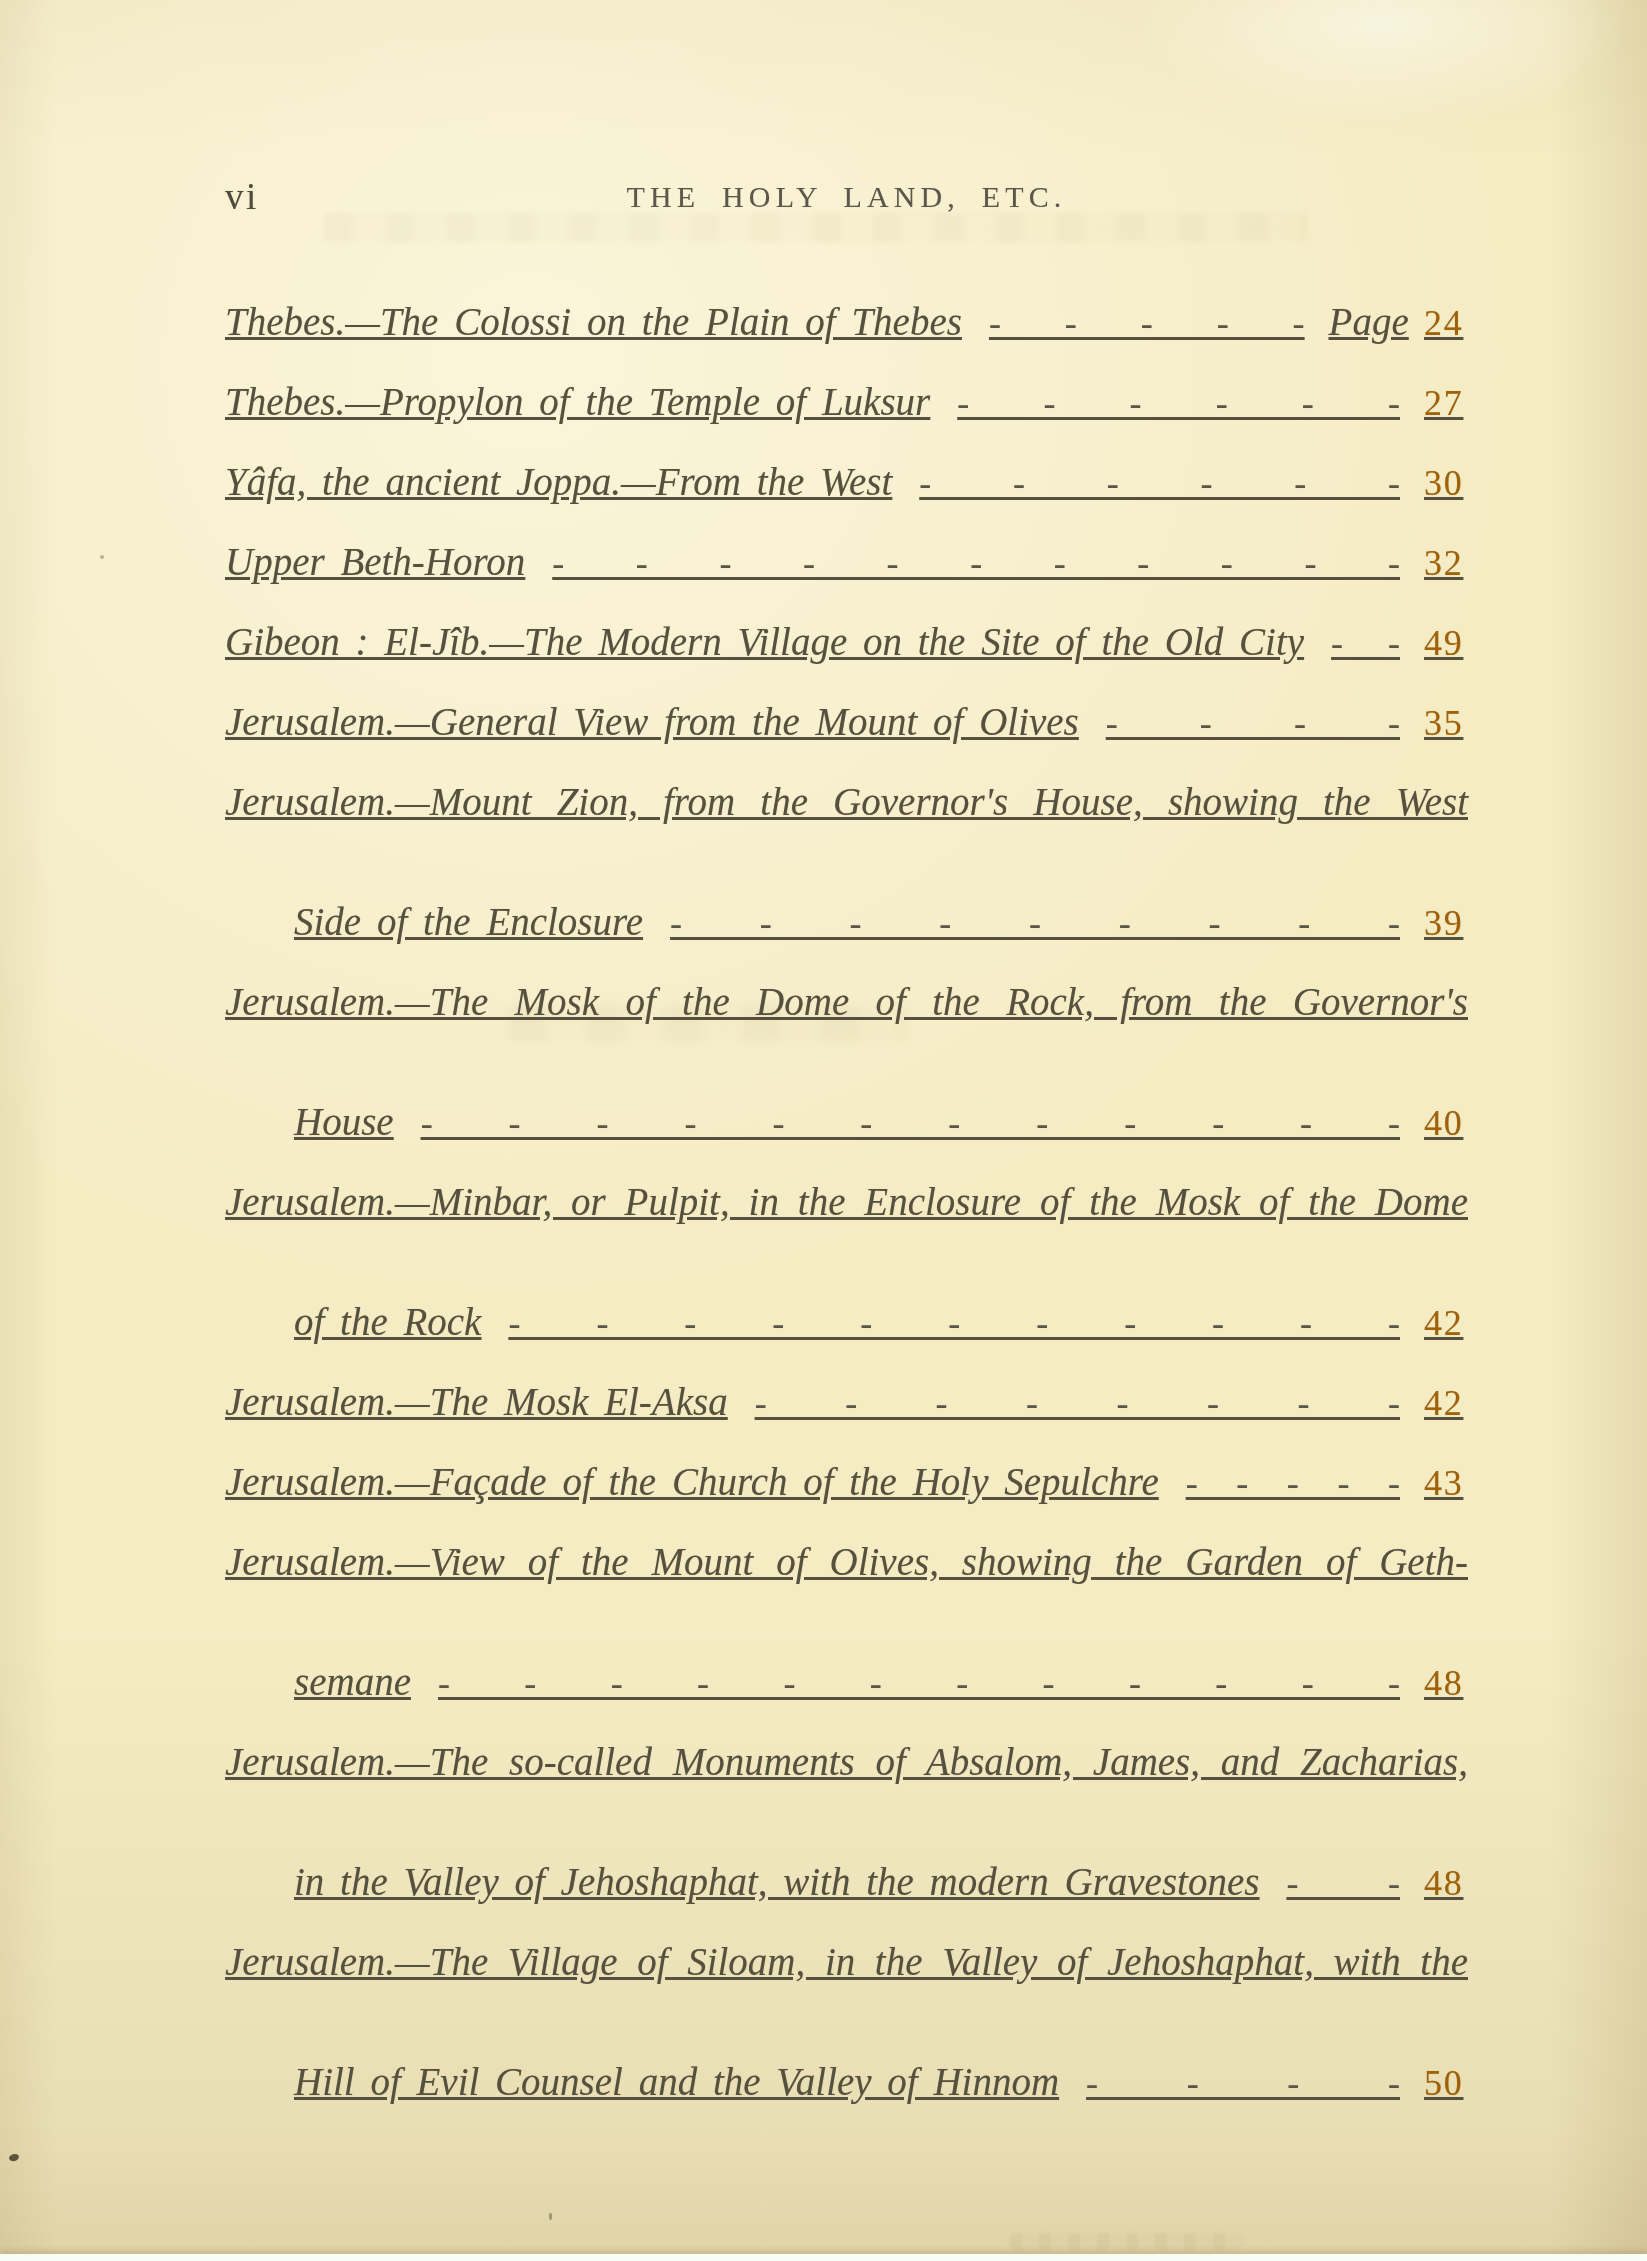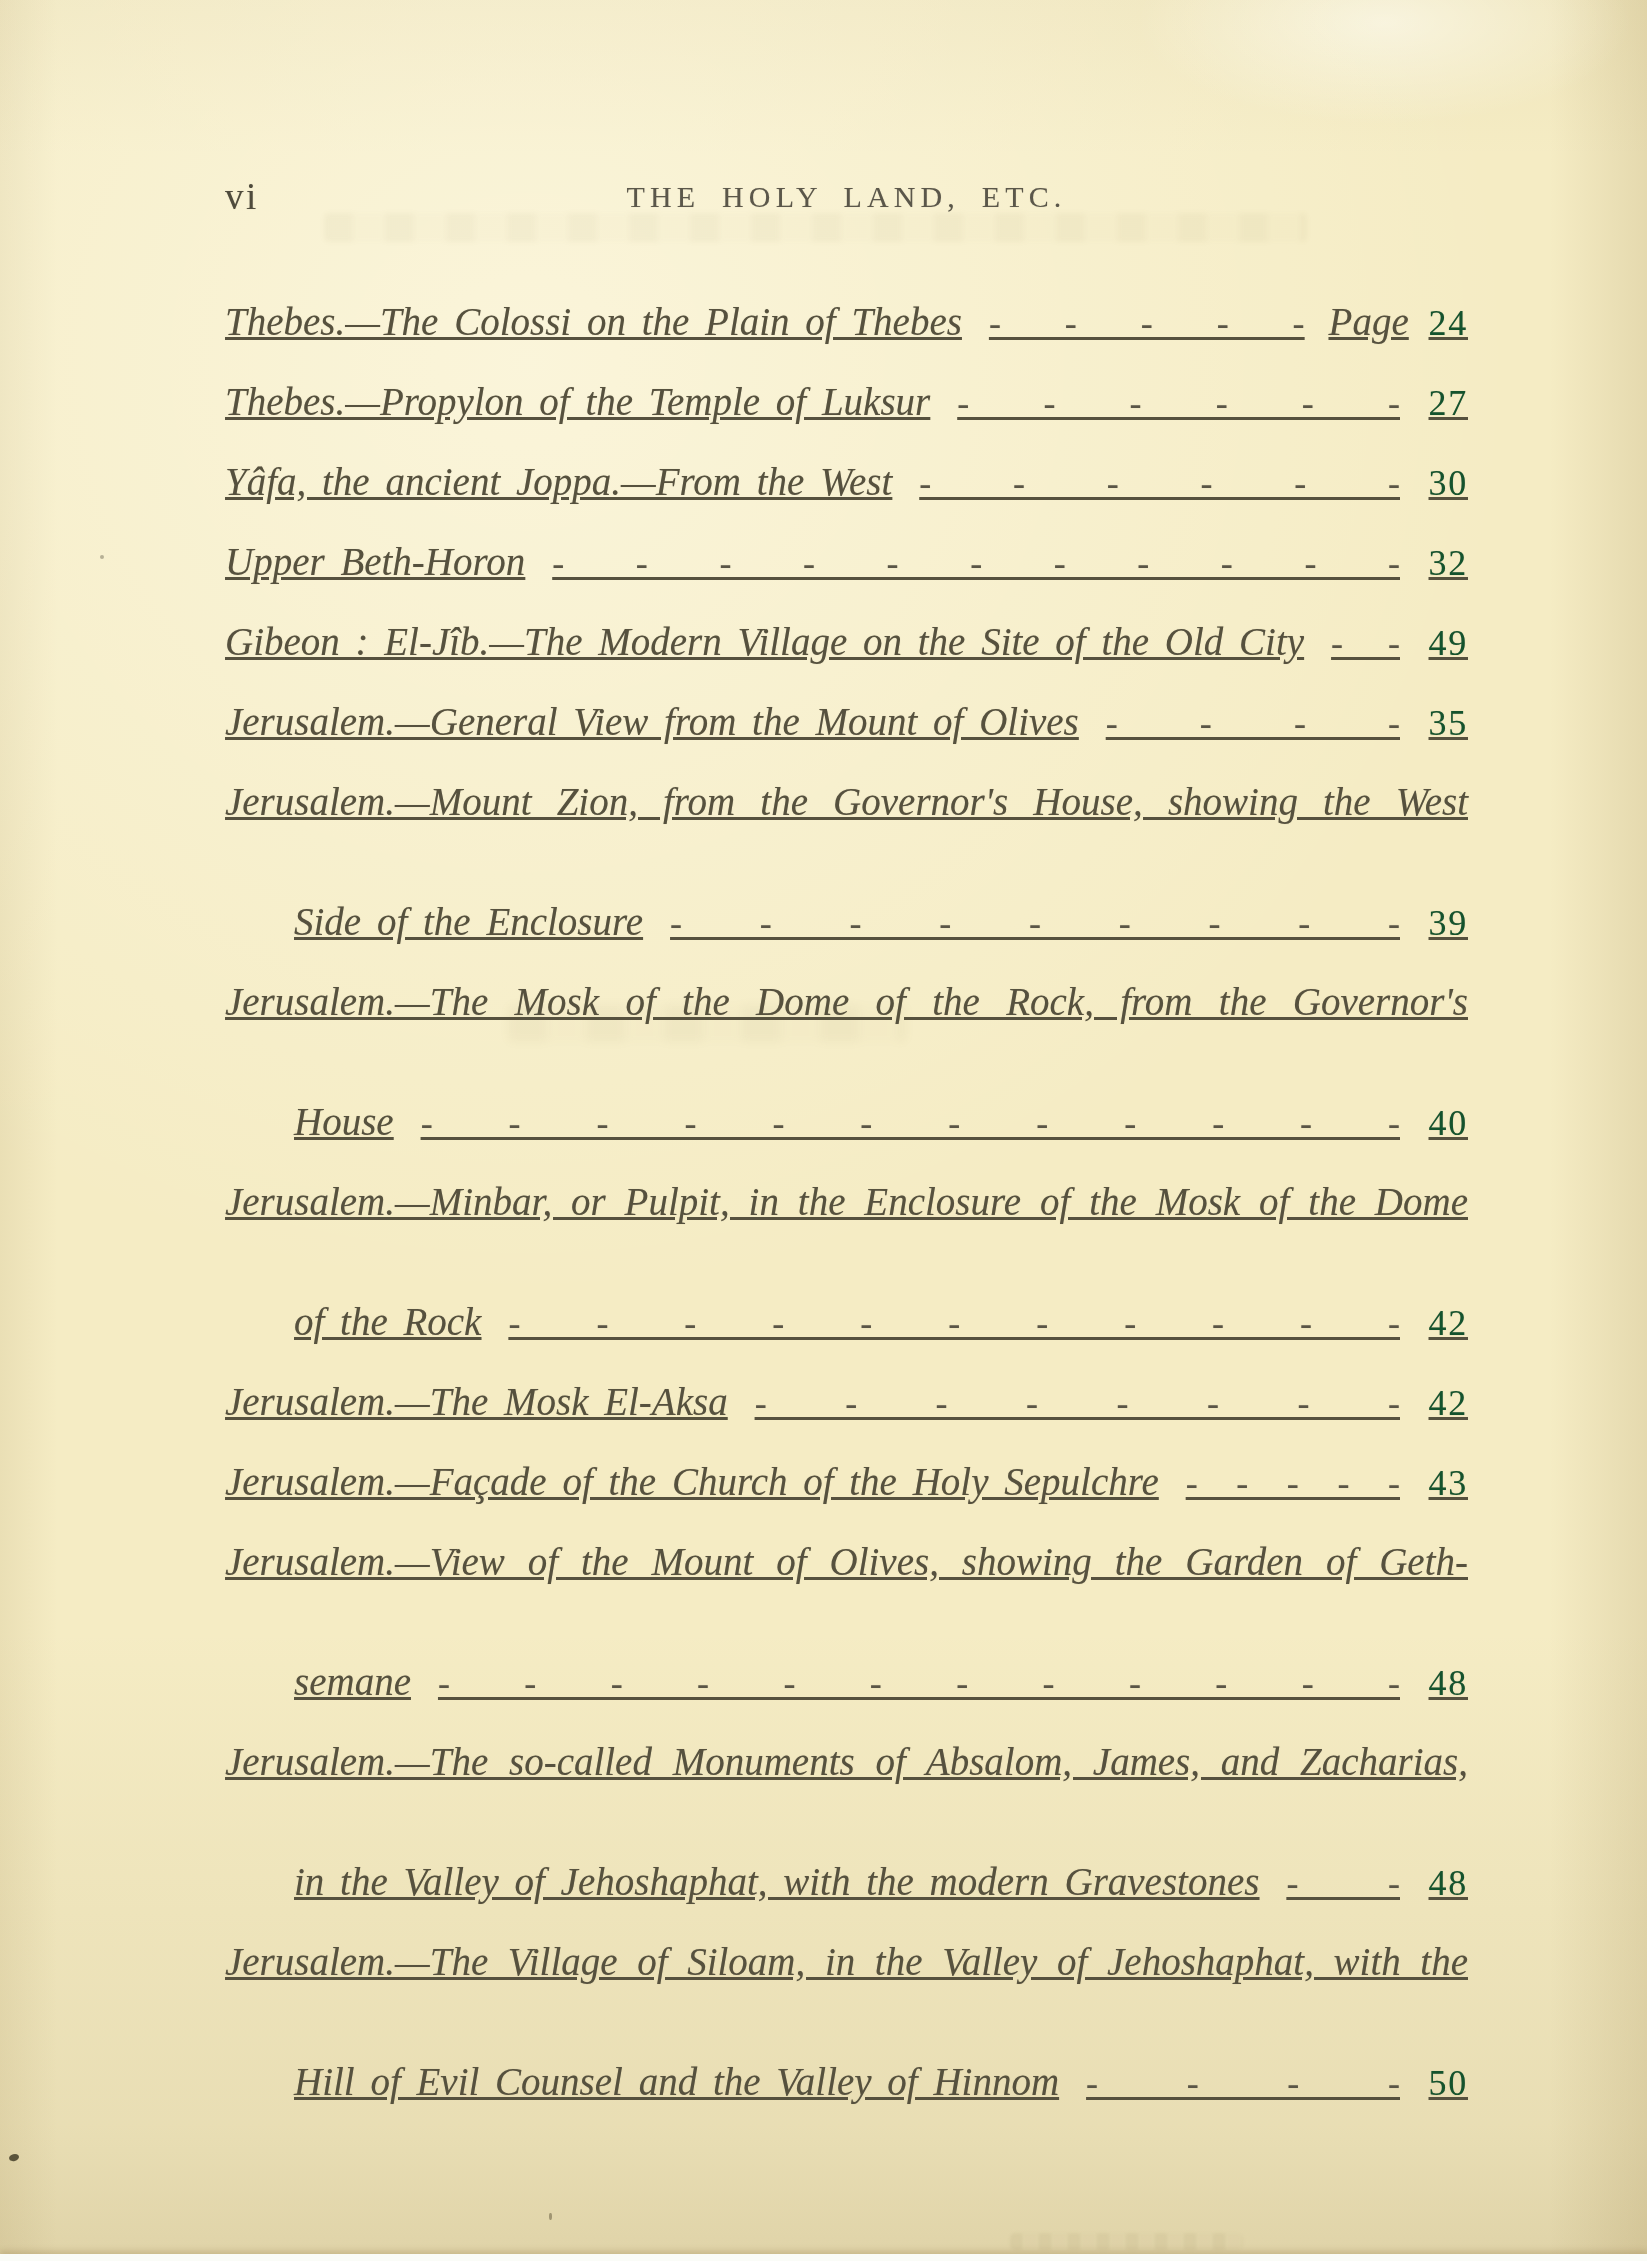--- a/index.html
+++ b/index.html
@@ -50,22 +50,22 @@
   .t{flex:0 0 auto;word-spacing:6px;}
   .cont{padding-left:69px;margin-top:40px;}
   .wrapline{flex:1 1 auto;text-align:justify;text-align-last:justify;word-spacing:5.1px;}
   .fillline{flex:1 1 auto;text-align:justify;text-align-last:justify;word-spacing:5.1px;padding-right:24px;}
   .lead{
     flex:1 1 auto;text-align:justify;text-align-last:justify;
     padding:0 24px 0 27px;font-style:normal;font-size:36px;color:#5a5546;
   }
   .plabel{font-style:italic;margin-right:15.3px;}
   .pg{
-    flex:0 0 auto;min-width:44px;text-align:right;
-    font-style:normal;font-size:36px;color:#14532d;letter-spacing:1.7px;
+    flex:0 0 auto;min-width:44px;text-align:left;
+    font-style:normal;font-size:36px;color:#a16207;letter-spacing:1.7px;
     text-shadow:0 0 0.8px rgba(77,73,57,0.35);
   }
 
   
   .ghost{position:absolute;pointer-events:none;z-index:1;filter:blur(2.5px);border-radius:5.1px;}
   .ghost-header{
     left:324px;top:213px;width:983px;height:29px;opacity:.55;
     background:repeating-linear-gradient(90deg, rgba(132,117,66,0.10) 0 29px, rgba(132,117,66,0.03) 29px 61px);
   }
   .ghost-mid{

